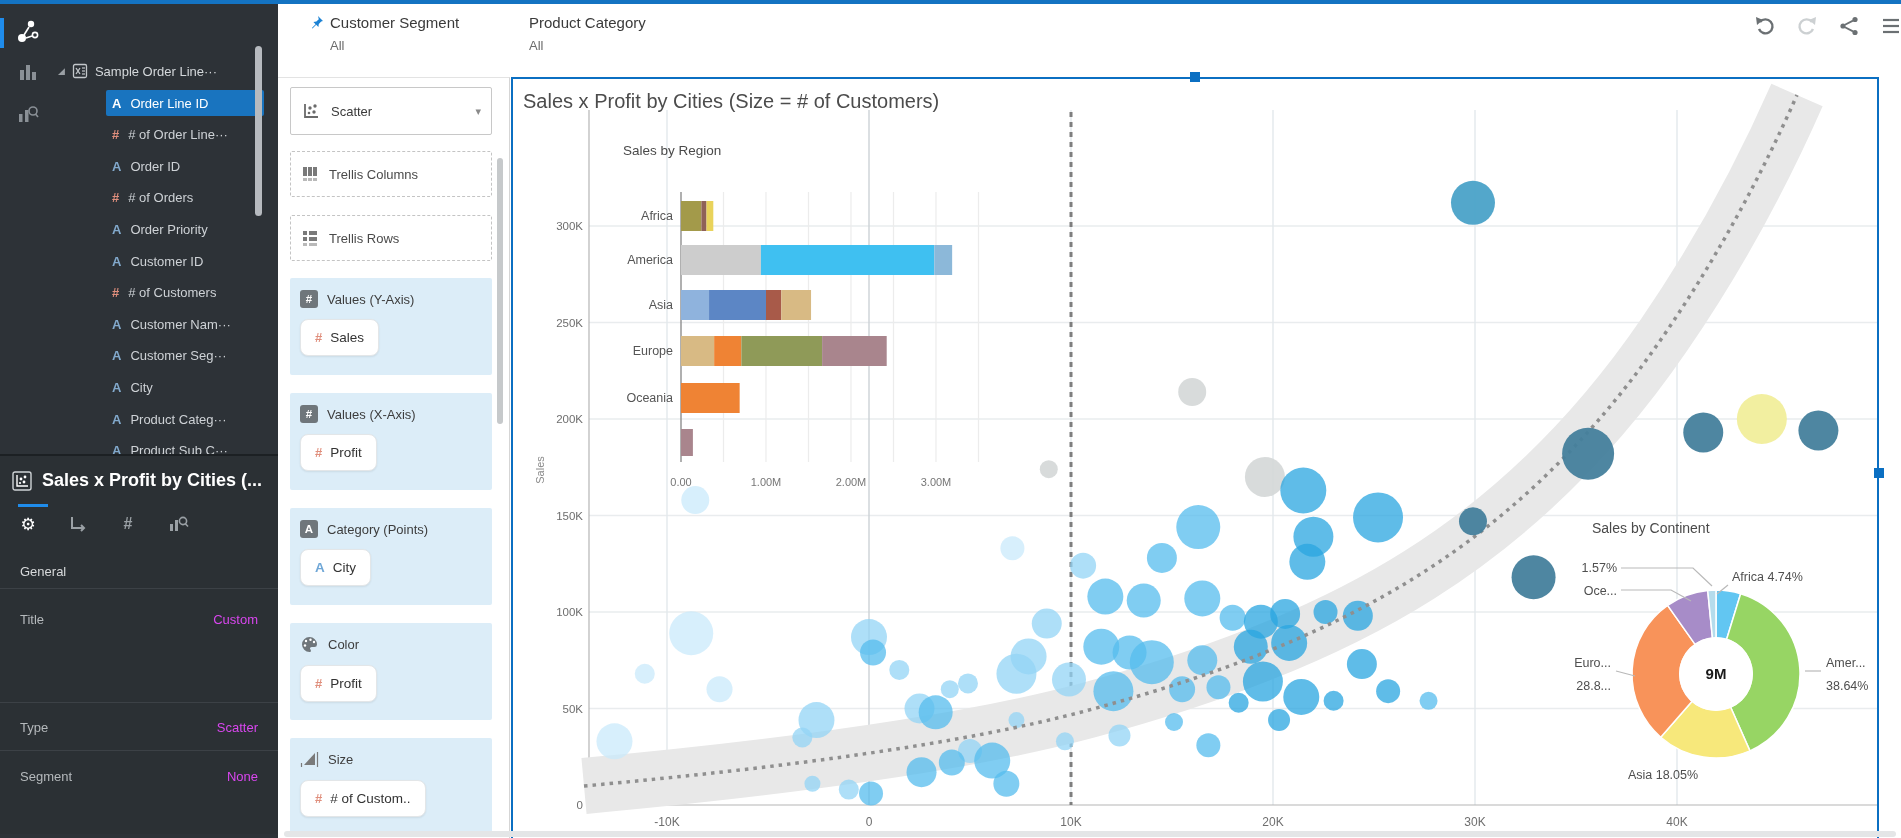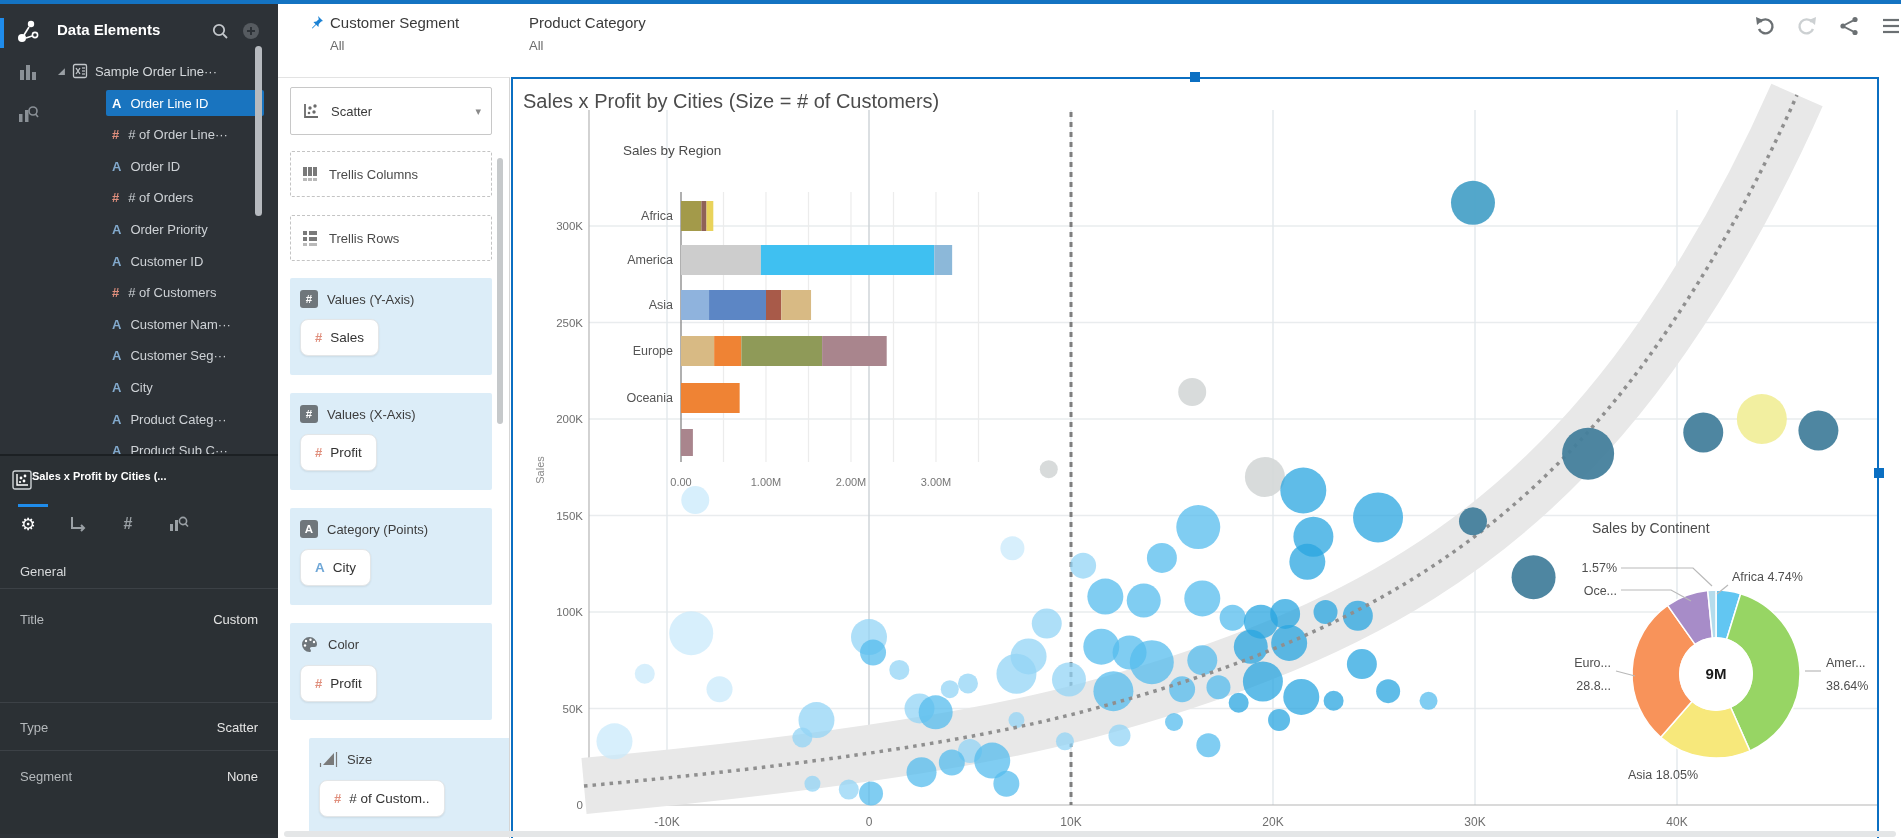--- a/index.html
+++ b/index.html
@@ -25,29 +25,29 @@
   .ds-row { position:absolute; left:58px; top:8px; height:22px; display:flex; align-items:center; gap:7px; font-size:13px; color:#d4d8db; white-space:nowrap; }
   .field-row { position:absolute; left:112px; height:26px; display:flex; align-items:center; gap:9px; font-size:13px; white-space:nowrap; width:160px; }
   .field-row.sel { background:#1974bf; border-radius:2px; padding-left:6px; left:106px; width:158px; color:#fff; }
   .ficon-a { color:#82a9cc; font-weight:bold; font-size:13px; }
   .field-row.sel .ficon-a { color:#fff; }
   .ficon-n { color:#e08f7d; font-weight:bold; font-size:13px; }
   .sb-scroll { position:absolute; left:255px; top:42px; width:7px; height:170px; border-radius:4px; background:#b6babf; }
 
   
   .props { position:absolute; left:0; top:454px; width:278px; height:380px; background:#2b3034; border-top:2px solid #1c2023; }
-  .props-head { position:absolute; left:12px; top:14px; display:flex; color:#fff; font-weight:bold; font-size:11px; white-space:nowrap; }
+  .props-head { position:absolute; left:12px; top:14px; display:flex; align-items:center; gap:10px; color:#fff; font-weight:bold; font-size:18px; white-space:nowrap; }
   .props-tabind { position:absolute; left:18px; top:48px; width:30px; height:3px; background:#1f8ceb; }
   .props-tabs { position:absolute; left:16px; top:56px; display:flex; gap:26px; align-items:center; }
   .ptab { width:24px; height:24px; display:flex; align-items:center; justify-content:center; color:#9aa0a5; font-size:16px; }
   .ptab.active { color:#fff; }
   .props-section { position:absolute; left:20px; top:108px; font-size:13px; color:#d8dadc; }
   .pdiv { position:absolute; left:0; width:278px; height:1px; background:#3c4146; }
   .prow { position:absolute; left:20px; width:238px; display:flex; justify-content:space-between; font-size:13px; }
-  .prow .pl { color:#b5b9bc; } .prow .pv { color:#e5e5e5; }
+  .prow .pl { color:#b5b9bc; } .prow .pv { color:#d946ef; }
   .ptitle-input { position:absolute; left:8px; top:192px; width:250px; height:38px; background:#212427; border:1px solid #5f6468; color:#d0d3d6; font-size:12px; padding:0 8px; font-family:"Liberation Sans",sans-serif; overflow:hidden; white-space:nowrap; }
 
   
   .filterbar { position:absolute; left:294px; top:4px; width:1623px; height:73px; background:#fff; }
   .filter { position:absolute; top:10px; }
   .f-label { font-size:15px; color:#3a3a3a; }
   .f-value { font-size:13px; color:#6b6b6b; margin-top:7px; }
   .topbar-icons { position:absolute; right:14px; top:10px; display:flex; gap:18px; align-items:center; }
   .tb-icon { width:24px; height:24px; display:flex; align-items:center; justify-content:center; }
 
@@ -104,36 +104,20 @@
           <div class="rail-icon" style="top: 96px;">
             <svg width="24" height="24" viewBox="0 0 24 24">
               <rect x="3" y="12" width="3.5" height="8" fill="#8a9096"></rect>
               <rect x="9" y="8" width="3.5" height="12" fill="#8a9096"></rect>
               <circle cx="17" cy="9" r="4" fill="none" stroke="#8a9096" stroke-width="1.6"></circle>
               <line x1="19.5" y1="12" x2="22" y2="15" stroke="#8a9096" stroke-width="1.6"></line>
             </svg>
           </div>
         </div>
     </div>
-    <div class="sb-header">
-      <div class="sb-title">Data Elements</div>
-      <div class="sb-hicon" style="left:152px">
-        <svg width="20" height="20" viewBox="0 0 20 20">
-            <circle cx="9" cy="9" r="5.2" fill="none" stroke="#c3c7cb" stroke-width="1.8"></circle>
-            <line x1="13" y1="13" x2="17" y2="17" stroke="#c3c7cb" stroke-width="1.8"></line>
-          </svg>
-      </div>
-      <div class="sb-hicon" style="left:183px">
-        <svg width="20" height="20" viewBox="0 0 20 20">
-            <circle cx="10" cy="10" r="8" fill="#565b60"></circle>
-            <line x1="10" y1="6" x2="10" y2="14" stroke="#2d3237" stroke-width="2"></line>
-            <line x1="6" y1="10" x2="14" y2="10" stroke="#2d3237" stroke-width="2"></line>
-          </svg>
-      </div>
-    </div>
     <div class="tree" id="tree">
         <div class="ds-row">
           <span style="color:#9aa0a5;font-size:9px;">◢</span>
           <svg width="16" height="16" viewBox="0 0 16 16">
             <rect x="1.5" y="1.5" width="13" height="13" rx="1.5" fill="none" stroke="#c3c7cb" stroke-width="1.3"></rect>
             <path d="M4,5 l4,6 M8,5 l-4,6" stroke="#c3c7cb" stroke-width="1.3"></path>
             <line x1="10" y1="5" x2="13" y2="5" stroke="#c3c7cb" stroke-width="1.2"></line>
             <line x1="10" y1="8" x2="13" y2="8" stroke="#c3c7cb" stroke-width="1.2"></line>
             <line x1="10" y1="11" x2="13" y2="11" stroke="#c3c7cb" stroke-width="1.2"></line>
           </svg>
@@ -372,21 +356,21 @@
                   <circle cx="14" cy="7" r="1.2" fill="#fff"></circle>
                   <circle cx="5" cy="10.5" r="1.2" fill="#fff"></circle>
                 </svg>
               </span>
               <span>Color</span>
             </div><div class="chip">
               <span class="ficon-n">#</span>
               <span>Profit</span>
             </div></div>
         </div>
-        <div class="zone" style="top: 660px; margin-left: 19px;">
+        <div class="zone" style="top: 660px;">
           <div class="zblue"><div class="zhead">
               <span style="display:flex">
                 <svg width="19" height="19" viewBox="0 0 19 19">
                   <polygon points="4,15 15,15 15,3" fill="#7a7a7a"></polygon>
                   <line x1="1.5" y1="13" x2="1.5" y2="17" stroke="#7a7a7a" stroke-width="1.2"></line>
                   <line x1="17.5" y1="2" x2="17.5" y2="17" stroke="#7a7a7a" stroke-width="1.2"></line>
                 </svg>
               </span>
               <span>Size</span>
             </div><div class="chip">

